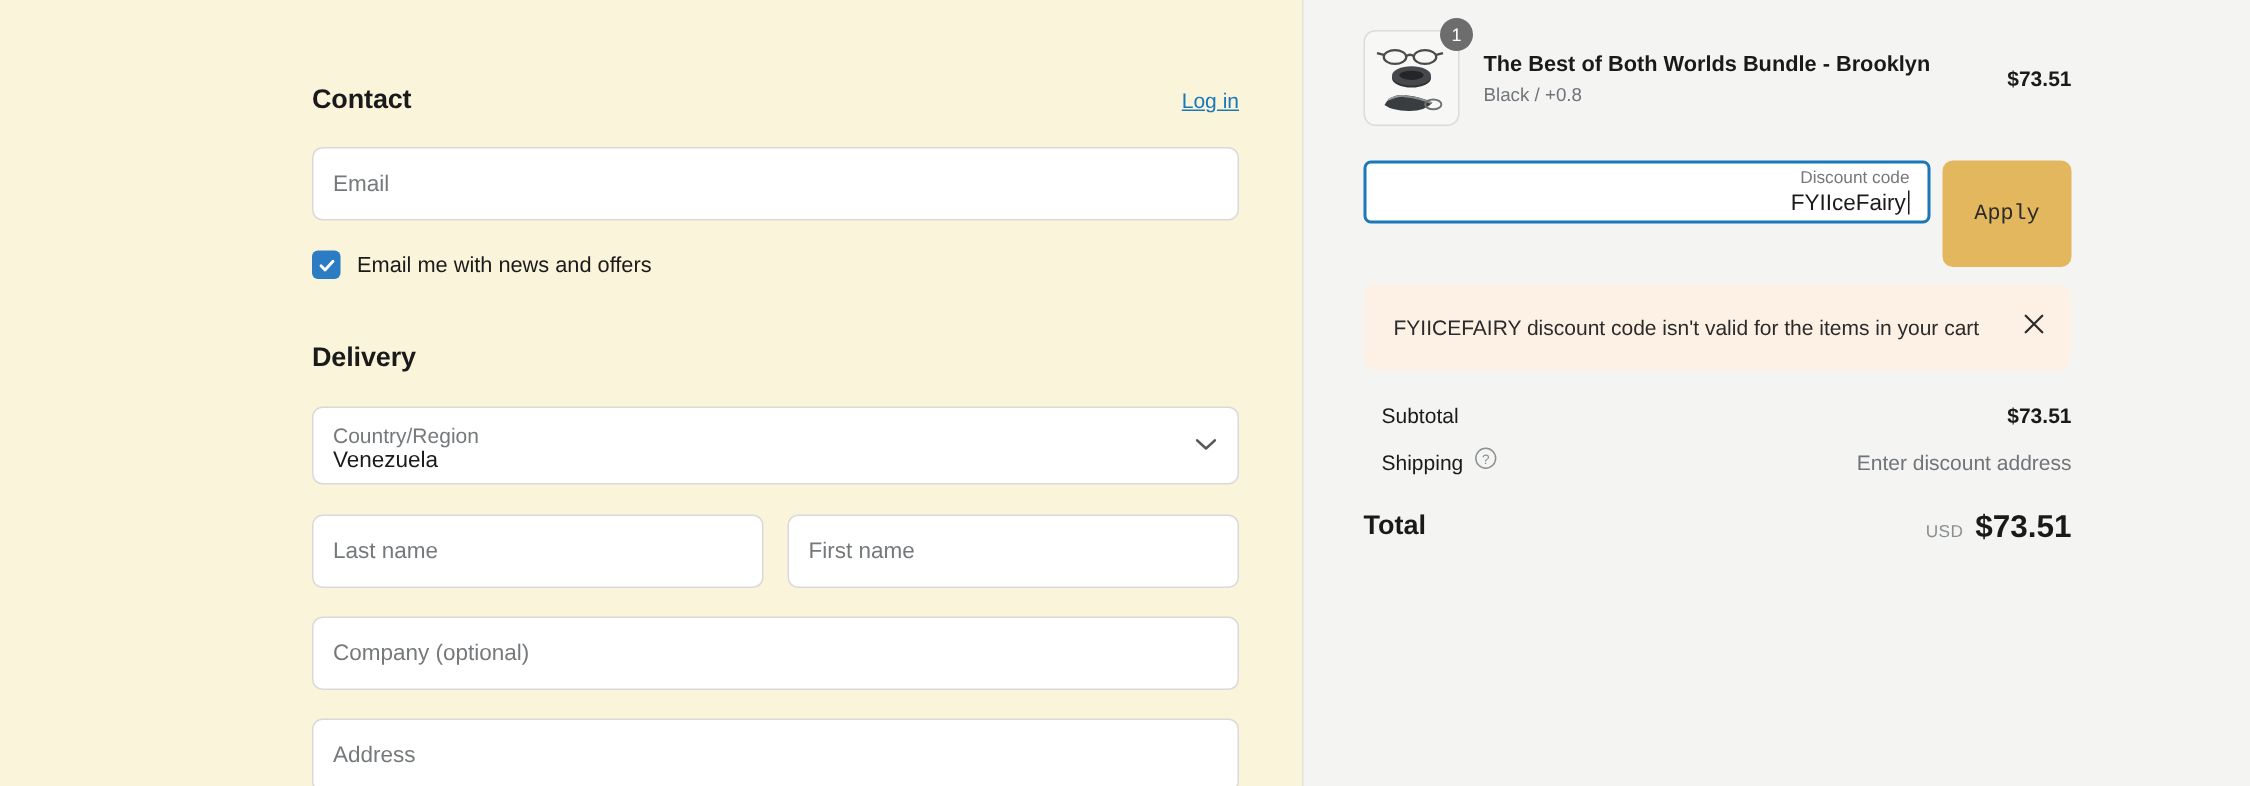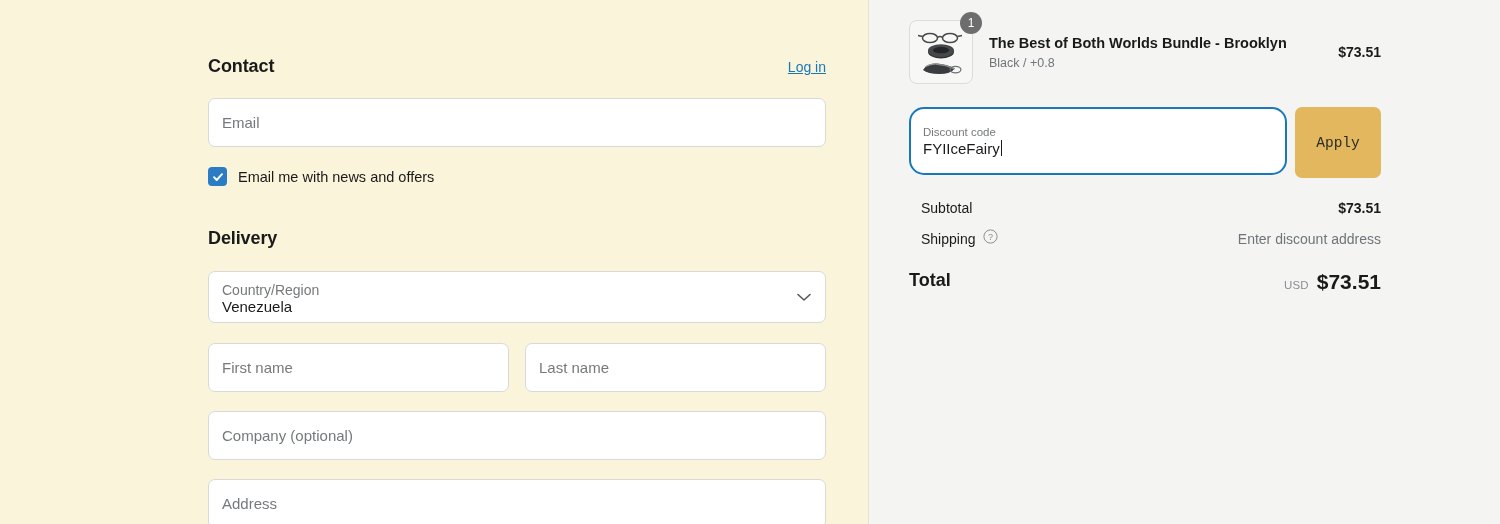--- a/index.html
+++ b/index.html
@@ -209,27 +209,28 @@
     display: flex;
     gap: 8px;
     margin-top: 23px;
     align-items: stretch;
   }
 
   .discount-field {
     flex: 1 1 auto;
     background: #ffffff;
     border: 2px solid #1878b9;
-    border-radius: 15px;
-    height: 68px;
+    border-radius: 5px;
+    height: 42px;
     display: flex;
     flex-direction: column;
     justify-content: center;
     padding: 0 12px;
     cursor: text;
+    align-items: flex-end;
   }
 
   .discount-field .mini-label {
     font-size: 11.5px;
     color: #76797b;
     line-height: 14px;
   }
 
   .discount-value-wrap {
     display: flex;
@@ -356,24 +357,24 @@
       <span class="value">Venezuela</span>
       <span class="chevron">
         <svg width="14" height="9" viewBox="0 0 14 9">
           <path d="M1 1.5 L7 7 L13 1.5" fill="none" stroke="#55595c" stroke-width="1.6" stroke-linecap="round" stroke-linejoin="round"></path>
         </svg>
       </span>
     </div>
 
     <div class="row-2" style="margin-top:20px;">
       <div class="field">
+        <span class="ph">Last name</span>
+      </div>
+      <div class="field">
         <span class="ph">First name</span>
-      </div>
-      <div class="field">
-        <span class="ph">Last name</span>
       </div>
     </div>
 
     <div class="field" style="margin-top:19px;">
       <span class="ph">Company (optional)</span>
     </div>
 
     <div class="field" style="margin-top:19px;">
       <span class="ph">Address</span>
     </div>
@@ -426,20 +427,28 @@
       <div class="discount-field">
         <span class="mini-label">Discount code</span>
         <span class="discount-value-wrap">
           <span class="value">FYIIceFairy</span>
           <span class="caret"></span>
         </span>
       </div>
       <button class="apply-btn">Apply</button>
     </div>
 
+    <div class="error-banner">
+      <div class="error-text">FYIICEFAIRY discount code isn't valid for the items in your cart</div>
+      <span class="error-close">
+        <svg width="14" height="14" viewBox="0 0 14 14">
+          <path d="M1.5 1.5 L12.5 12.5 M12.5 1.5 L1.5 12.5" stroke="#2b2b2b" stroke-width="1.5" stroke-linecap="round"></path>
+        </svg>
+      </span>
+    </div>
 
     <div class="totals">
       <div class="total-row">
         <span class="total-label">Subtotal</span>
         <span class="total-value">$73.51</span>
       </div>
 
       <div class="total-row">
         <span class="shipping-label">
           <span class="total-label">Shipping</span>

